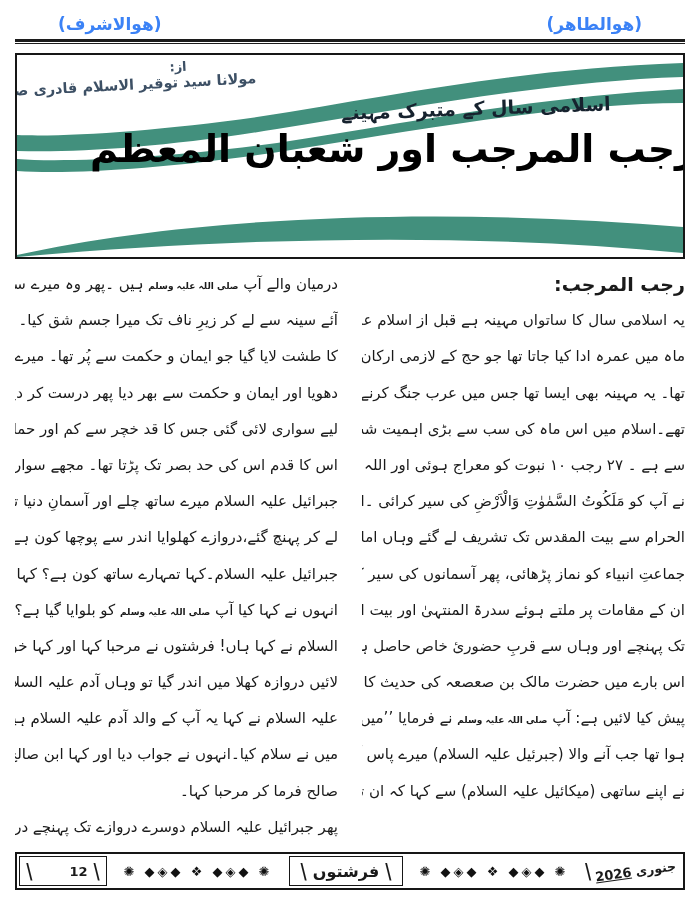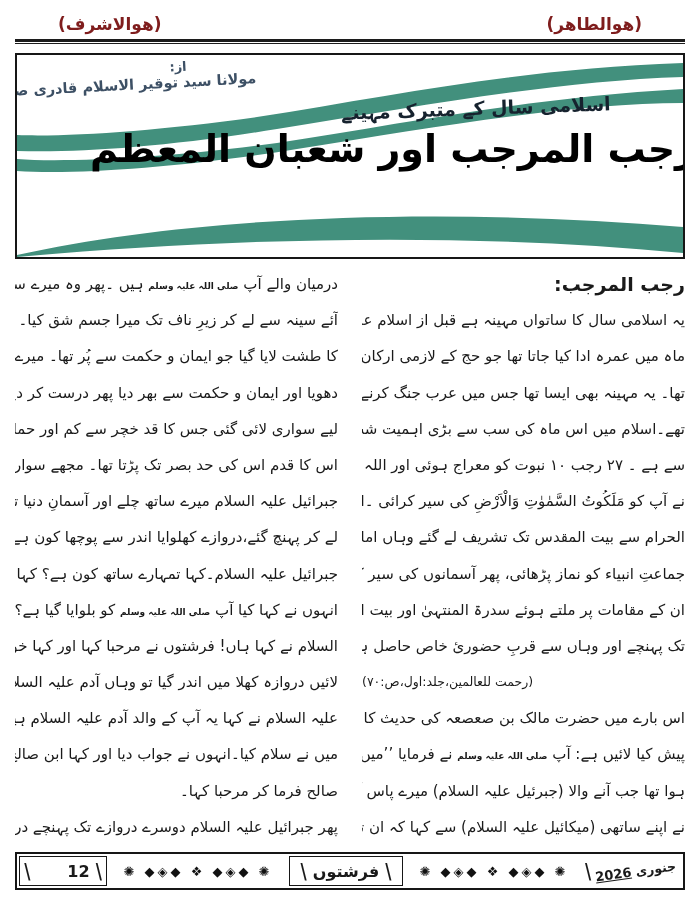--- a/index.html
+++ b/index.html
@@ -1,21 +1,21 @@
 <!DOCTYPE html>
 <html lang="ur" dir="rtl"><head>
 <meta charset="utf-8">
 <style>
   html,body{margin:0;padding:0;background:#ffffff;}
   body{width:700px;height:900px;overflow:hidden;font-family:"DejaVu Sans",sans-serif;color:#1a1a1a;}
   .page{position:relative;width:700px;height:900px;direction:rtl;}
 
   
   .topbar{display:flex;justify-content:space-between;padding:14px 58px 2px 58px;font-size:17px;font-weight:bold;direction:rtl;}
-  .seal{color:#7f1d1d;}
+  .seal{color:#3b82f6;}
 
   
   .rule{margin:3px 15px 9px 15px;height:5px;
         background:linear-gradient(#1c1c1c 0 3px,#ffffff 3px 4px,#1c1c1c 4px 5px);}
 
   
   .masthead{position:relative;margin:0 15px;height:202px;border:2px solid #161616;overflow:hidden;background:#fff;}
   .masthead svg{position:absolute;left:0;top:0;z-index:0;}
   .byline{position:absolute;z-index:1;top:6px;left:14px;width:225px;color:#3d5065;transform:rotate(-3deg);direction:rtl;}
   .byline .az{font-size:13px;font-weight:bold;text-align:center;margin-left:70px;letter-spacing:1px;}
@@ -44,21 +44,21 @@
   .fbox{border:1.5px solid #161616;display:flex;align-items:center;justify-content:center;gap:6px;
         font-weight:700;background:#fff;}
   .page-box{width:86px;}
   .journal-box{width:112px;font-size:16px;}
   .slash{font-size:17px;font-weight:700;transform:scaleY(1.25);}
   .orn{flex:1 1 0;display:flex;align-items:center;justify-content:center;
        font-size:13px;letter-spacing:3px;color:#111;white-space:nowrap;overflow:hidden;}
   .date-box{width:96px;display:flex;align-items:center;justify-content:flex-start;gap:4px;border:none;}
   .date-rot{transform:rotate(-8deg);font-size:12.5px;font-weight:700;white-space:nowrap;direction:rtl;}
   .date-rot .year{text-decoration:underline;font-size:13px;}
-  .pageno{font-size:16px;margin-left:31px;}
+  .pageno{font-size:13px;margin-left:31px;}
 </style>
 </head>
 <body>
 
 <div class="page">
 
   <div class="topbar">
     <span class="seal">(هوالطاهر)</span>
     <span class="seal">(هوالاشرف)</span>
   </div>
@@ -86,21 +86,20 @@
       <div class="line">یہ اسلامی سال کا ساتواں مہینہ ہے قبل از اسلام عرب میں اس</div>
       <div class="line">ماہ میں عمرہ ادا کیا جاتا تھا جو حج کے لازمی ارکان میں سے ایک</div>
       <div class="line">تھا۔ یہ مہینہ بھی ایسا تھا جس میں عرب جنگ کرنے کو حرام سمجھتے</div>
       <div class="line">تھے۔اسلام میں اس ماہ کی سب سے بڑی اہمیت شب معراج</div>
       <div class="line">سے ہے ۔ ۲۷ رجب ۱۰ نبوت کو معراج ہوئی اور اللہ تعالیٰ</div>
       <div class="line">نے آپ کو مَلَکُوتُ السَّمٰوٰتِ وَالْاَرْضِ کی سیر کرائی ۔اوّل مسجد</div>
       <div class="line">الحرام سے بیت المقدس تک تشریف لے گئے وہاں امام بن کر</div>
       <div class="line">جماعتِ انبیاء کو نماز پڑھائی، پھر آسمانوں کی سیر کی اور انبیاء سے</div>
       <div class="line">ان کے مقامات پر ملتے ہوئے سدرۃ المنتہیٰ اور بیت المعمور</div>
       <div class="line end">تک پہنچے اور وہاں سے قربِ حضوریٔ خاص حاصل ہوا۔</div>
-      <div class="citation">(رحمت للعالمین،جلد:اول،ص:۷۰)</div>
       <div class="line">اس بارے میں حضرت مالک بن صعصعہ کی حدیث کا ترجمہ</div>
       <div class="line"><span>پیش کیا لائیں ہے: آپ</span> <span class="hon">صلی اللہ علیہ وسلم</span> <span>نے فرمایا ’’میں حطیم میں لیٹا</span></div>
       <div class="line">ہوا تھا جب آنے والا (جبرئیل علیہ السلام) میرے پاس آیا انہوں</div>
       <div class="line">نے اپنے ساتھی (میکائیل علیہ السلام) سے کہا کہ ان تینوں میں</div>
     </div>
 
     <div class="col">
       <div class="line"><span>درمیان والے آپ</span> <span class="hon">صلی اللہ علیہ وسلم</span> <span>ہیں ۔پھر وہ میرے سینے کے پاس</span></div>
       <div class="line">آئے سینہ سے لے کر زیرِ ناف تک میرا جسم شق کیا۔ پھر سونے</div>
       <div class="line">کا طشت لایا گیا جو ایمان و حکمت سے پُر تھا۔ میرے قلب کو</div>

